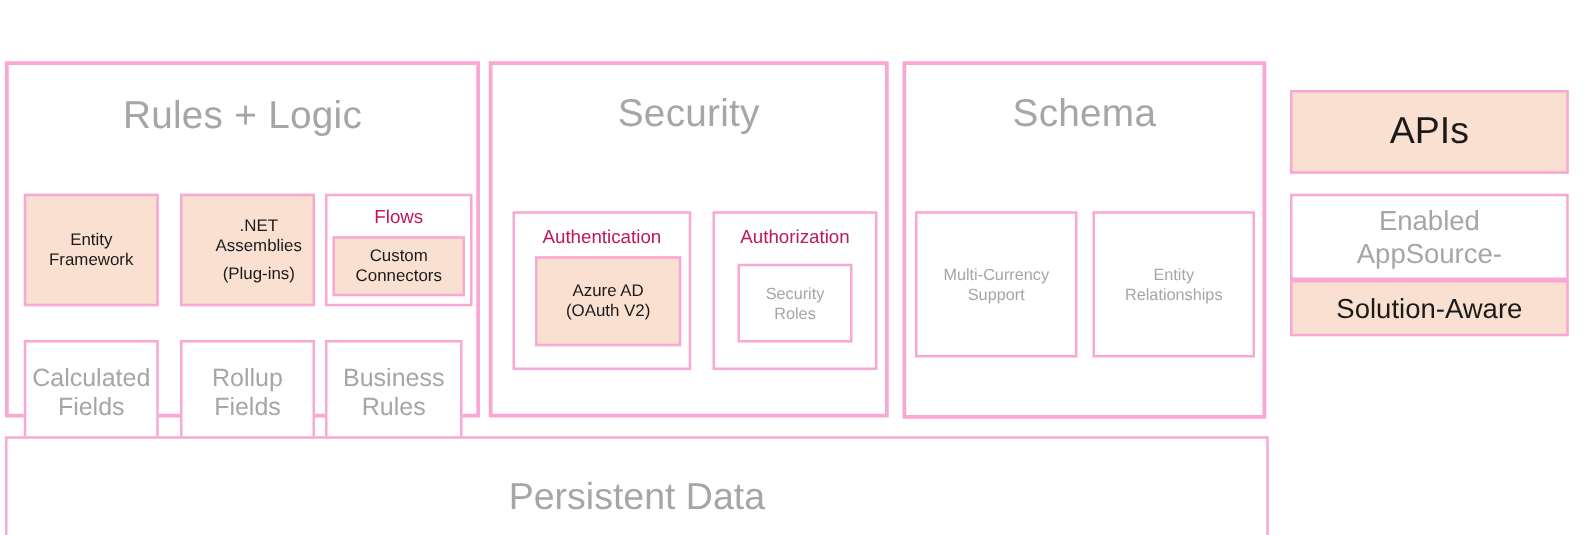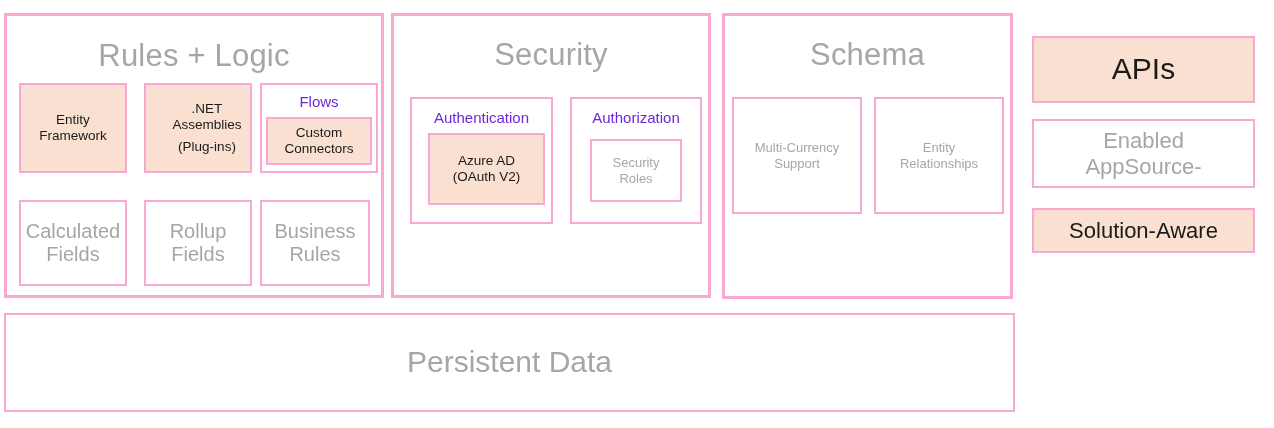--- a/index.html
+++ b/index.html
@@ -24,20 +24,21 @@
   .box {
     position: absolute;
     box-sizing: border-box;
     border: 2px solid #f9a8d4;
     background: #ffffff;
     display: flex;
     align-items: center;
     justify-content: center;
     text-align: center;
     line-height: 1.16;
+    margin-top: 36px;
   }
 
   .group {
     border-width: 3px;
     align-items: flex-start;
     justify-content: center;
   }
 
   .fill-peach { background: #FAE0D0; }
   .fill-white { background: #FFFFFF; }
@@ -97,28 +98,28 @@
                         align-items: flex-start; }
   #box-security-roles { left: 196px; top: 123px; width: 92px; height: 63px; }
 
   
   #box-multi-currency { left: 7px;   top: 81px; width: 130px; height: 117px; }
   #box-entity-rel     { left: 149px; top: 81px; width: 130px; height: 117px; }
 
   
   #box-apis           { left: 1032px; top: 36px;  width: 223px; height: 67px; }
   #box-appsource      { left: 1032px; top: 119px; width: 223px; height: 69px; }
-  #box-solution-aware { left: 1032px; top: 208px; width: 223px; height: 45px; }
+  #box-solution-aware { left: 1032px; top: 188px; width: 223px; height: 45px; }
 
   .sub-label {
     position: absolute;
     left: 0;
     right: 0;
     text-align: center;
-    color: #6d28d9;
+    color: #be185d;
     font-size: 15px;
     white-space: nowrap;
   }
   #lbl-flows          { top: 8px; }
   #lbl-authentication { top: 10px; }
   #lbl-authorization  { top: 10px; }
 </style>
 </head>
 <body>
 

